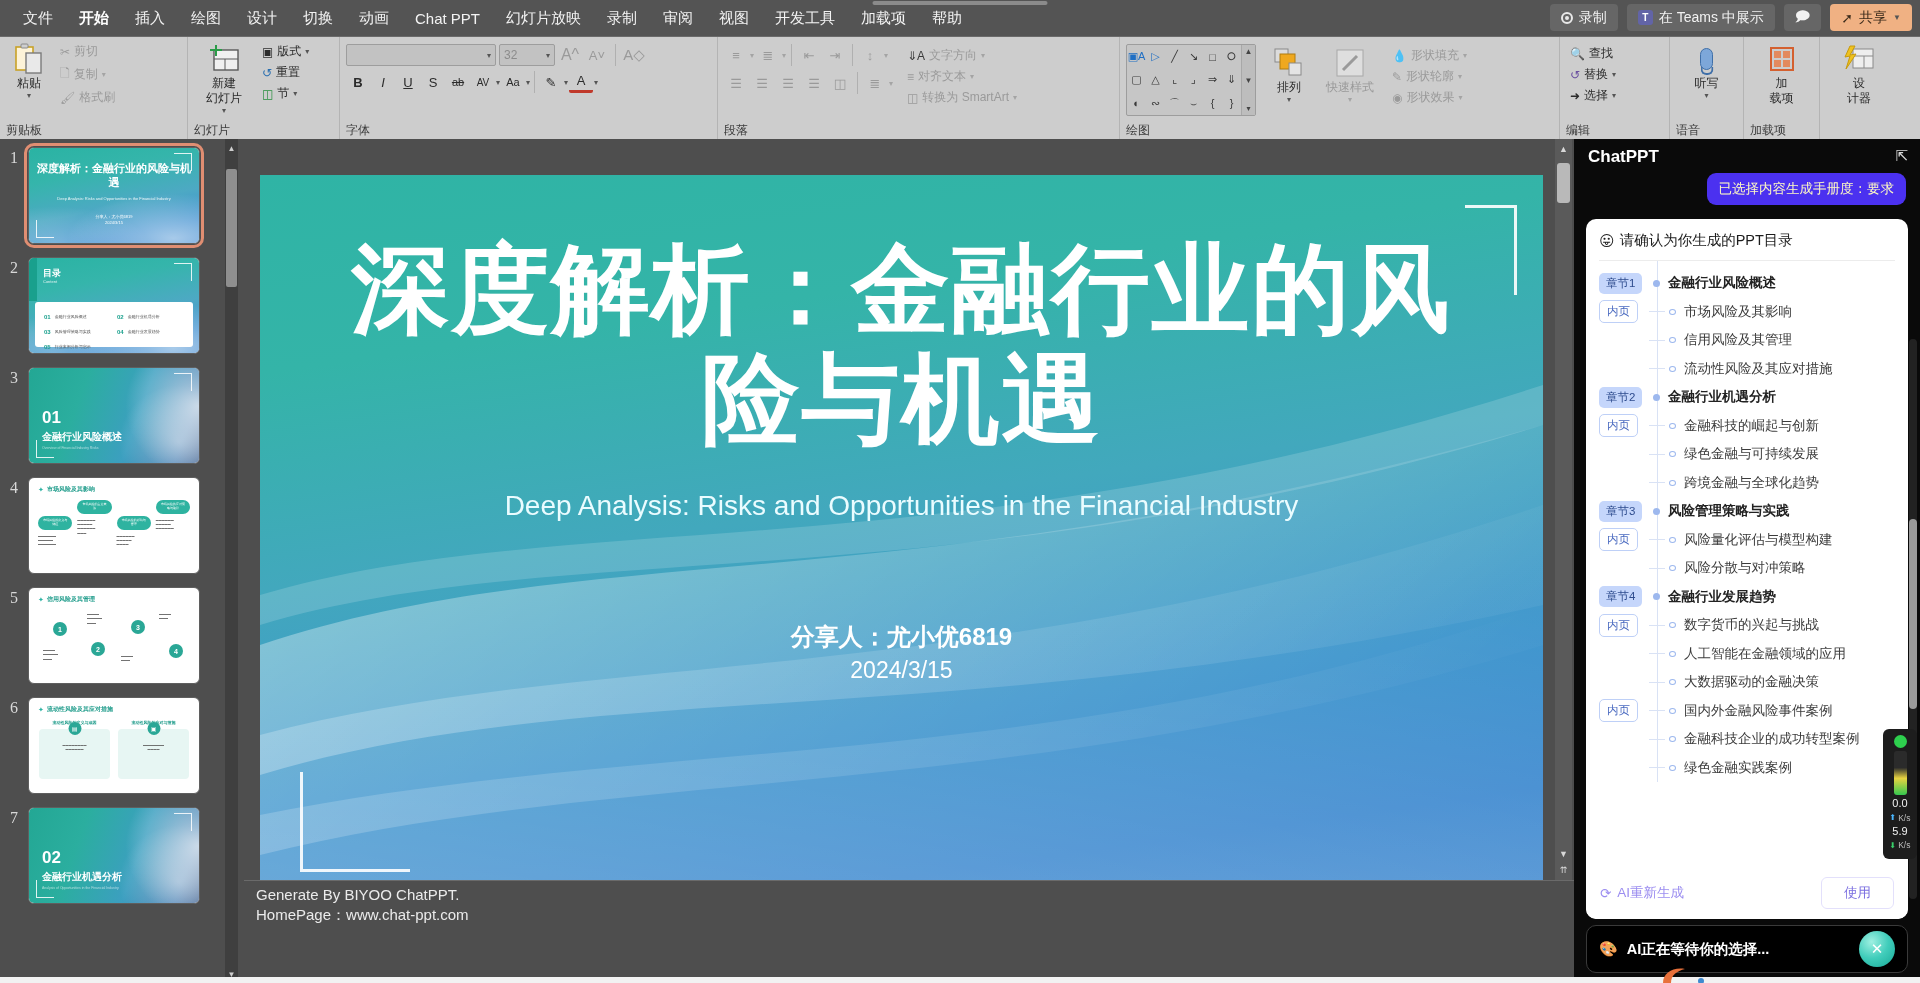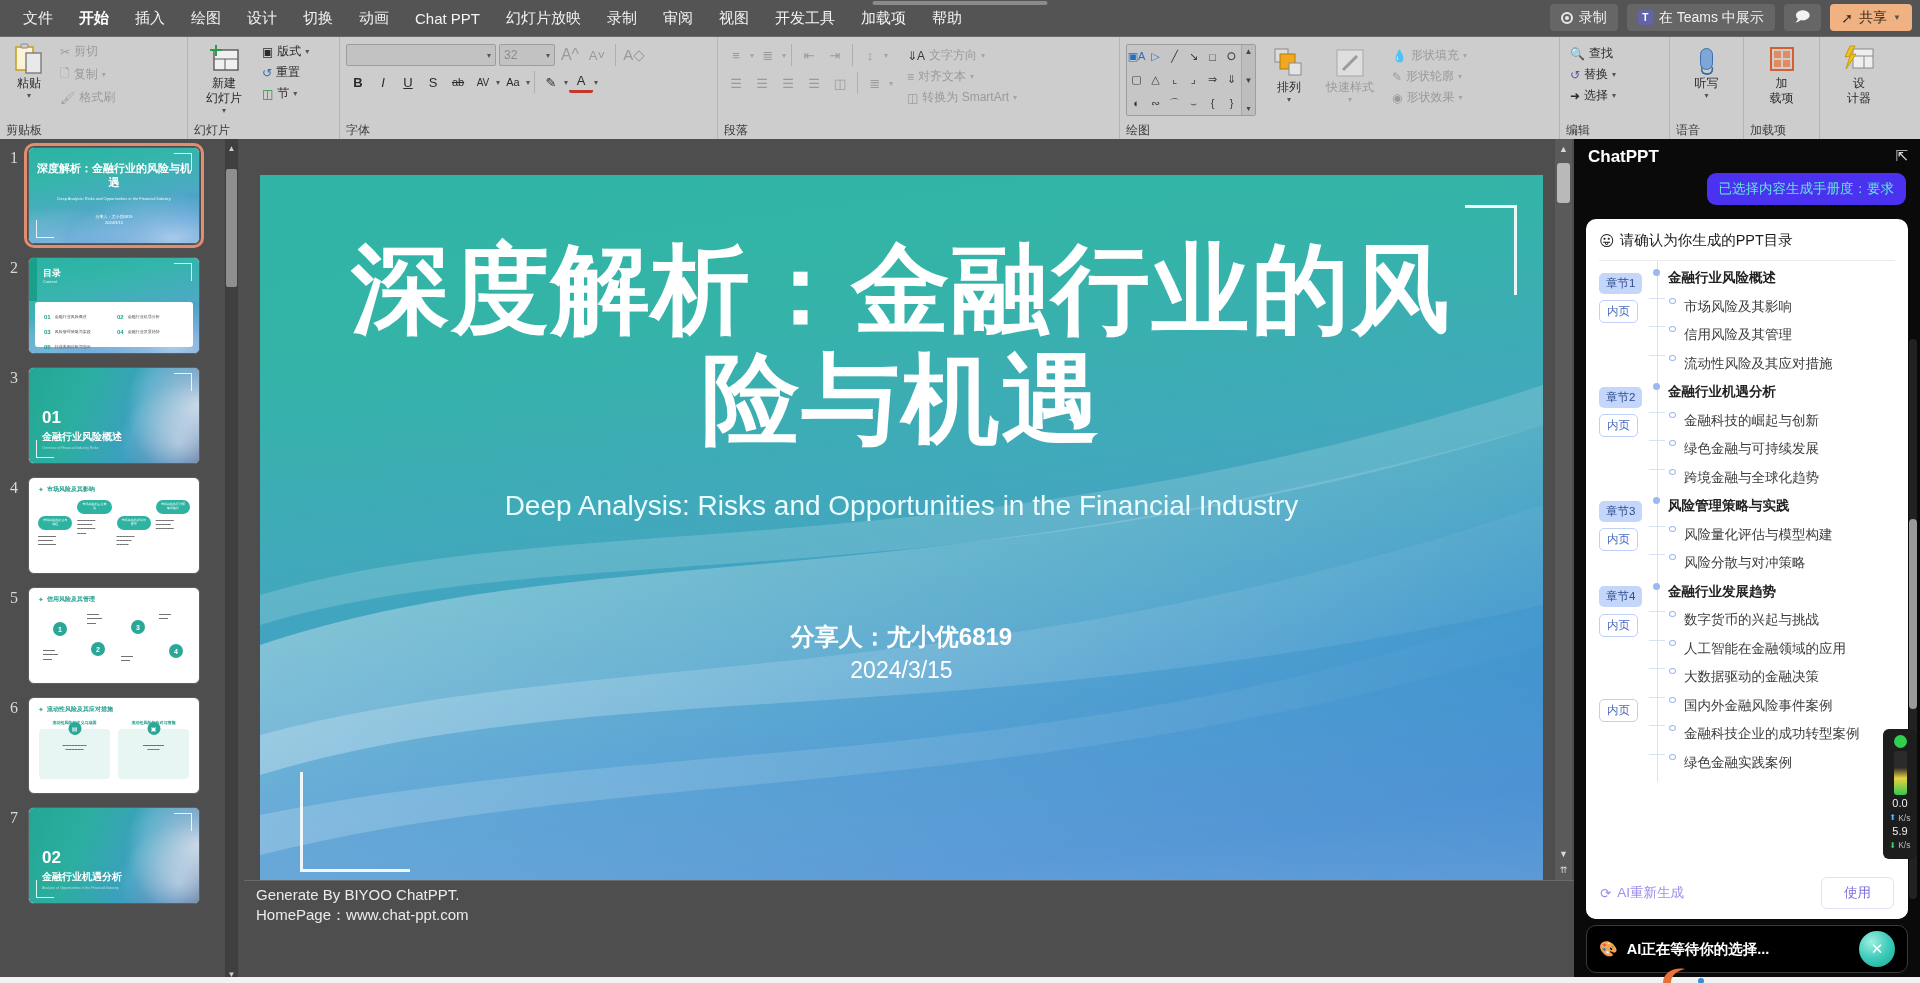--- a/index.html
+++ b/index.html
@@ -236,32 +236,32 @@
   .cpanel {
     position:absolute; right:0; top:139px; width:346px; height:844px; background:#0a0a0a;
     overflow:hidden;
     margin-left:40px;
   }
   .cp-head { height: 36px; display:flex; align-items:center; padding: 0 14px; position:relative; }
   .cp-title { color:#fff; font-size:17px; font-weight:bold; }
   .cp-collapse { position:absolute; right:12px; top:8px; color:#d8d8d8; font-size:15px; }
   .cp-bubble-wrap { display:flex; justify-content:flex-end; padding: 0 14px; margin-top:-2px;}
   .cp-bubble {
-    background:#4b31f0; color:#5eead4; font-size:13.5px; border-radius:9px; padding:7px 12px;
+    background:#4b31f0; color:#fef9c3; font-size:13.5px; border-radius:9px; padding:7px 12px;
     max-width: 300px; white-space:nowrap; overflow:hidden;
   }
   .cp-card {
     margin: 14px 12px 0 12px; background:#fff; border-radius:10px; padding: 12px 13px 0 13px;
     height: 700px; overflow:hidden; position:relative;
   }
   .cp-card-head { display:flex; align-items:center; gap:5px; font-size:14.5px; color:#1c1c1c;
     padding-bottom:10px; border-bottom:1px solid #ececec; }
   .cp-emoji { font-size:15px; }
   .outline { padding-top: 8px; position:relative; }
-  .ol-row { display:flex; min-height: 28.5px; position:relative; }
+  .ol-row { display:flex; align-items:center; min-height: 28.5px; position:relative; }
   .ol-tagcell { width: 50px; flex:0 0 50px; display:flex; align-items:center; }
   .ol-tag {
     font-size: 11.5px; padding: 3px 7px; border-radius: 5px; white-space:nowrap;
   }
   .ol-tag.chapter { background:#c5d6fb; color:#2e4c8e; }
   .ol-tag.inner { background:#fff; color:#4a6ac0; border:1px solid #bed0f7; }
   .ol-spine { position:absolute; left:58px; top:0; bottom:0; width:1px; background:#d9e2f5; }
   .ol-node {
     width: 7px; height: 7px; border-radius:50%; background:#9db8ee; margin-left: 4px; flex:0 0 7px;
   }

